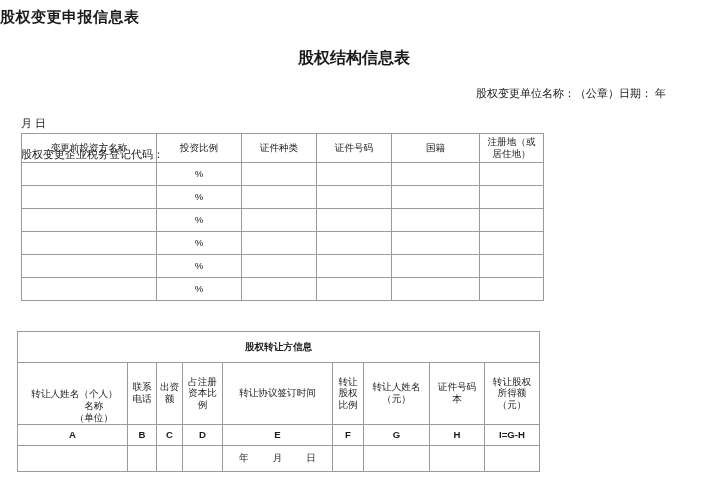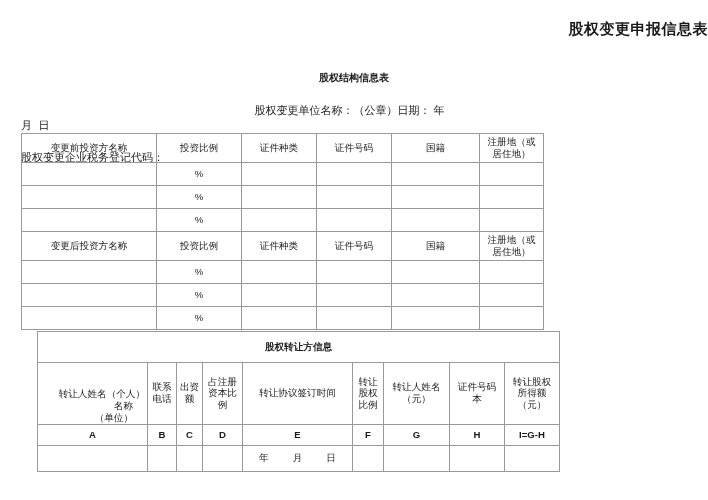--- a/index.html
+++ b/index.html
@@ -17,59 +17,58 @@
   }
   .page {
     position: relative;
     width: 708px;
     height: 500px;
     box-sizing: border-box;
   }
 
   
   .doc-title {
-    text-align: right;
+    text-align: left;
     font-size: 15px;
     font-weight: bold;
     letter-spacing: 0.5px;
     margin: 0;
-    padding-top: 20px;
+    padding-top: 8px;
     line-height: 1.2;
     font-family: "Liberation Sans", "DejaVu Sans", sans-serif;
   }
   .doc-subtitle {
     text-align: center;
-    font-size: 10px;
+    font-size: 16px;
     font-weight: bold;
-    margin: 12px;
+    margin: 0;
     padding-top: 22px;
     line-height: 1.2;
     font-family: "Liberation Sans", "DejaVu Sans", sans-serif;
   }
 
   
   .meta-block {
     margin-top: 19px;
     padding-left: 21px;
     padding-right: 20px;
     font-size: 11px;
     font-family: "Liberation Sans", "DejaVu Sans", sans-serif;
     line-height: 1.45;
   }
   .meta-row {
     display: flex;
-    justify-content: center;
+    justify-content: flex-end;
     align-items: flex-start;
   }
   .meta-unit { padding-left: 12px; }
   .meta-date { padding-right: 22px; white-space: pre; }
   .meta-monthday {
-    margin-top: 0;
+    margin-top: 14px;
     white-space: pre;
-    font-family: Liberation Mono, monospace;
   }
   .meta-taxcode {
     margin-top: 15px;
   }
 
   
   .tbl-wrap {
     position: absolute;
     left: 21px;
     top: 133px;
@@ -94,21 +93,21 @@
   }
   .h-row td { height: 28px; }
   .blank-row td { height: 22px; }
   .pct { text-align: center; padding-right: 26px; font-size: 9.6px; }
 
   .two-line { line-height: 1.3; font-family: Liberation Serif, serif; }
 
   
   .tbl2-wrap {
     position: absolute;
-    left: 37px;
+    left: 17px;
     top: 331px;
     width: 522px;
   }
   .section-title-cell {
     height: 30px;
     font-size: 12px;
     font-weight: bold;
     text-align: center;
   }
   .hdr2 td {
@@ -122,21 +121,21 @@
     font-weight: bold;
     font-size: 9.5px;
     font-family: "Liberation Sans", "DejaVu Sans", sans-serif;
   }
   .data-row td { height: 25px; font-size: 9.5px; }
   .ymd { letter-spacing: 0; }
   .ymd span { display: inline-block; padding: 0 12px; }
 
   .nm-split {
     display: block;
-    text-align: right;
+    text-align: center;
     padding-left: 4px;
     margin-top: 25px;
   }
   .nm-split .right {
     float: right;
     padding-right: 12px;
     font-family: Liberation Serif, serif;
   }
   .clearfix::after { content: ""; display: block; clear: both; }
 </style>
@@ -199,31 +198,20 @@
         </tr>
         <tr class="blank-row">
           <td></td>
           <td class="pct">%</td>
           <td></td>
           <td></td>
           <td></td>
           <td></td>
         </tr>
 
-        <tr class="h-row">
-          <td>变更后投资方名称</td>
-          <td>投资比例</td>
-          <td>证件种类</td>
-          <td>证件号码</td>
-          <td>国籍</td>
-          <td class="two-line">
-            <span>注册地（或</span><br>
-            <span>居住地）</span>
-          </td>
-        </tr>
 
         <tr class="blank-row">
           <td></td>
           <td class="pct">%</td>
           <td></td>
           <td></td>
           <td></td>
           <td></td>
         </tr>
         <tr class="blank-row">

